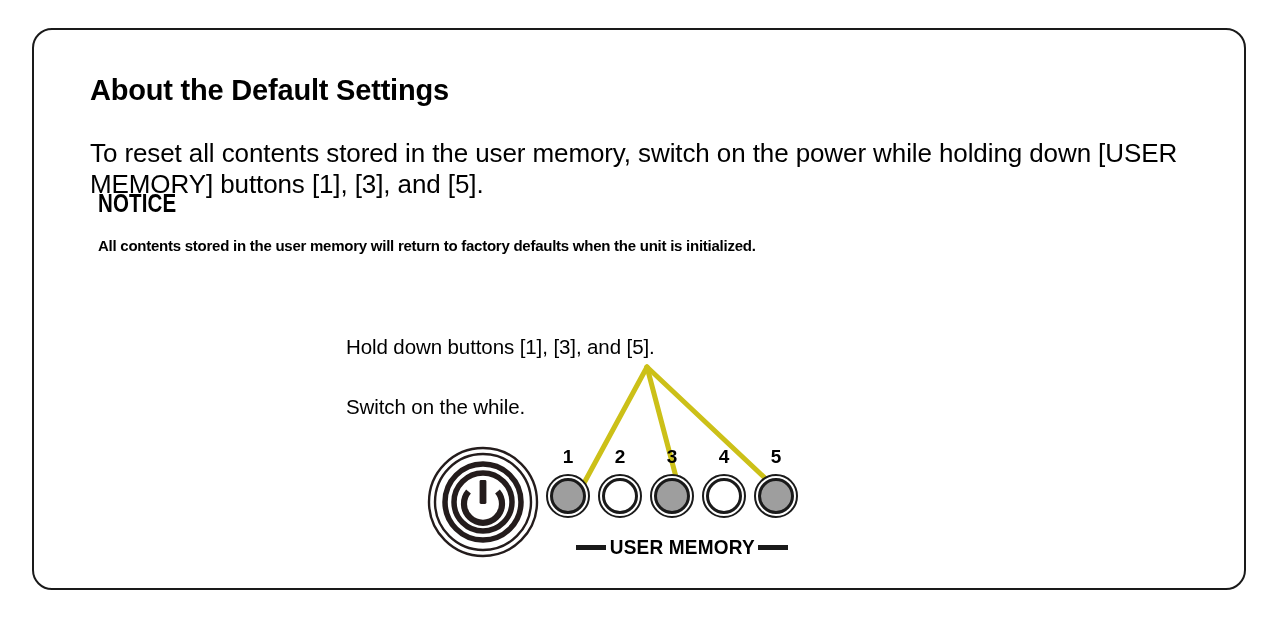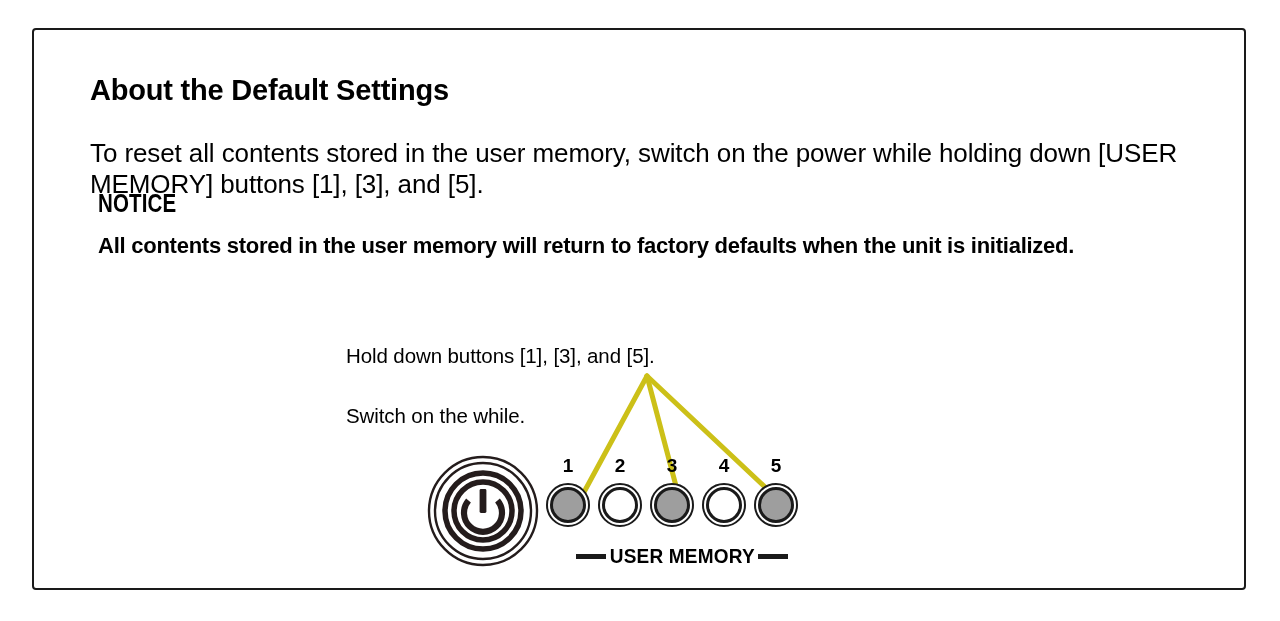--- a/index.html
+++ b/index.html
@@ -18,21 +18,21 @@
   }
 
   
   .panel {
     position: absolute;
     left: 32px;
     top: 28px;
     width: 1214px;
     height: 562px;
     border: 2.5px solid #1a1a1a;
-    border-radius: 4px;
+    border-radius: 20px;
     box-sizing: border-box;
     background: #ffffff;
   }
 
   
   .page-title {
     position: absolute;
     left: 56px;
     top: 26px;
     font-size: 29px;
@@ -62,32 +62,32 @@
     font-size: 25px;
     font-weight: bold;
     letter-spacing: 0.2px;
     transform: scaleX(0.82);
     transform-origin: left center;
     line-height: 1.1;
     white-space: nowrap;
   }
   .notice-body {
     margin-top: 14px;
-    font-size: 22px;
+    font-size: 15px;
     font-weight: bold;
     letter-spacing: -0.25px;
     line-height: 28px;
     white-space: nowrap;
   }
 
   
   .illustration {
     position: absolute;
     left: 0;
-    top: 9px;
+    top: 0;
     width: 1214px;
     height: 562px;
     pointer-events: none;
   }
 
   .callout-hold {
     position: absolute;
     left: 312px;
     top: 303px;
     font-size: 20.5px;

